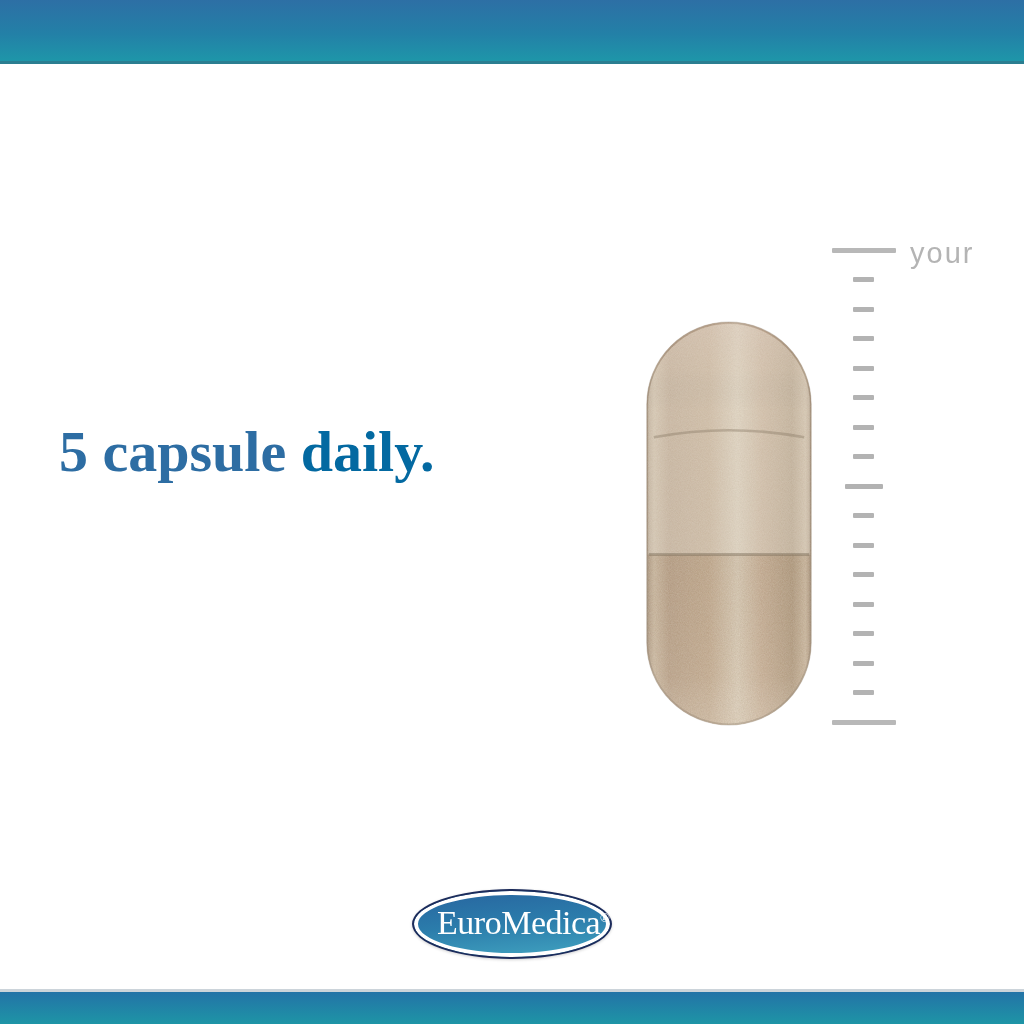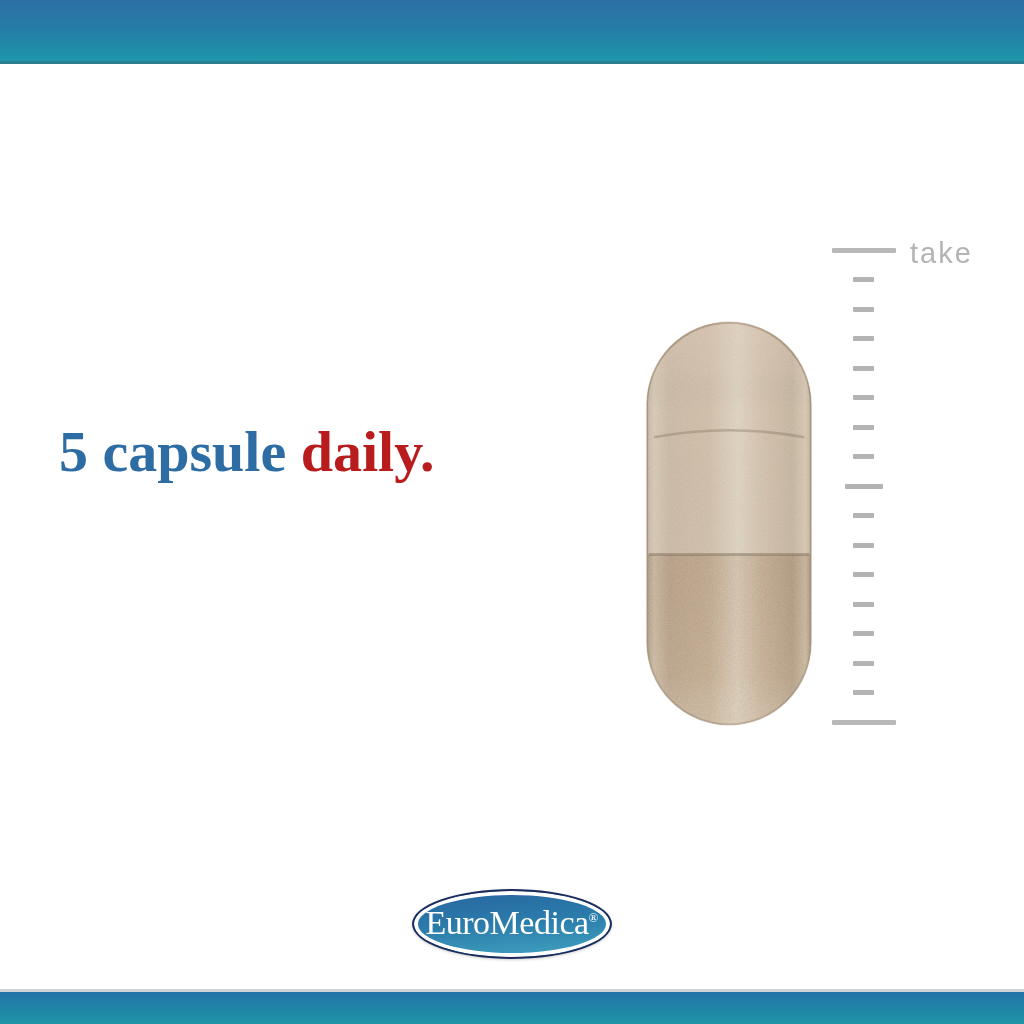--- a/index.html
+++ b/index.html
@@ -21,21 +21,21 @@
     position:absolute;left:0;top:992px;width:1024px;height:32px;
     background:linear-gradient(180deg,#2373a7 0%,#1e95a6 100%);
   }
   
   .headline{
     position:absolute;left:59px;top:381px;
     font-family:"Liberation Serif",serif;
     font-size:58px;line-height:1.1;white-space:nowrap;
   }
   .headline .accent{color:#2d6da3;}
-  .headline .dark{color:#b91c1c;margin-top:48px;}
+  .headline .dark{color:#0369a1;margin-top:48px;}
   
   .dosage{
     position:absolute;left:60px;top:468px;width:480px;
     font-size:31.5px;line-height:42px;color:#202020;
     white-space:pre-line;letter-spacing:0.1px;
   }
   
   .capsule{
     position:absolute;left:645px;top:321px;width:168px;height:405px;
   }
@@ -49,21 +49,21 @@
     position:absolute;left:910px;top:237px;
     font-size:29px;color:#b4b4b4;letter-spacing:2px;
   }
   
   .logo{
     position:absolute;left:412px;top:889px;width:196px;height:66px;
     border-radius:50%;
     background:linear-gradient(175deg,#27649f 0%,#2b7cab 48%,#42a5c1 100%);
     border:2px solid #1d2c5b;
     box-shadow:inset 0 0 0 4px #ffffff, 0 1px 3px rgba(0,0,0,0.18);
-    display:flex;align-items:center;justify-content:center;
+    display:flex;align-items:center;justify-content:flex-end;
   }
   .logo-text{
     font-family:"Liberation Serif",serif;font-size:34px;color:#ffffff;
     letter-spacing:-0.5px;padding-bottom:3px;white-space:nowrap;
   }
   .logo-text sup{font-size:13px;vertical-align:super;letter-spacing:0;}
 </style>
 </head>
 <body>
 
@@ -133,21 +133,21 @@
       <div class="tick medium" style="top: 483.5px;"></div>
       <div class="tick short" style="top: 513px;"></div>
       <div class="tick short" style="top: 542.5px;"></div>
       <div class="tick short" style="top: 572px;"></div>
       <div class="tick short" style="top: 601.5px;"></div>
       <div class="tick short" style="top: 631px;"></div>
       <div class="tick short" style="top: 660.5px;"></div>
       <div class="tick short" style="top: 690px;"></div>
       <div class="tick long" style="top: 719.5px;"></div>
     </div>
-  <div class="unit-label">take</div>
+  <div class="unit-label">your</div>
 
   <div class="logo">
     <div class="logo-text"><span>EuroMedica</span><sup>®</sup></div>
   </div>
 
   <div class="bottom-sep"></div>
   <div class="bottom-bar"></div>
 
 </div>
 

